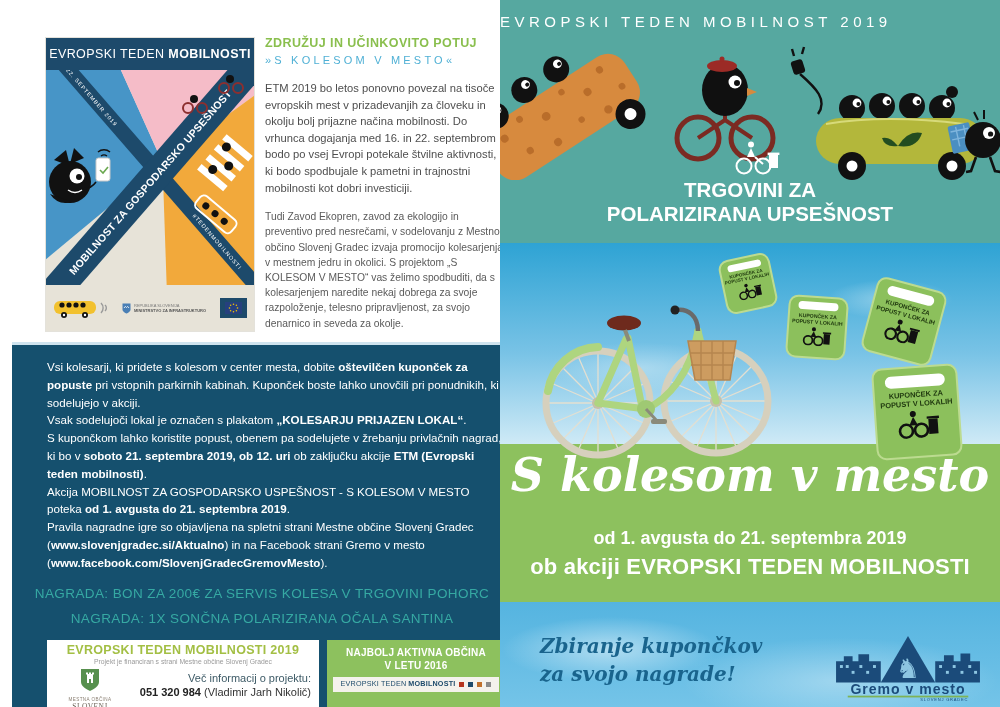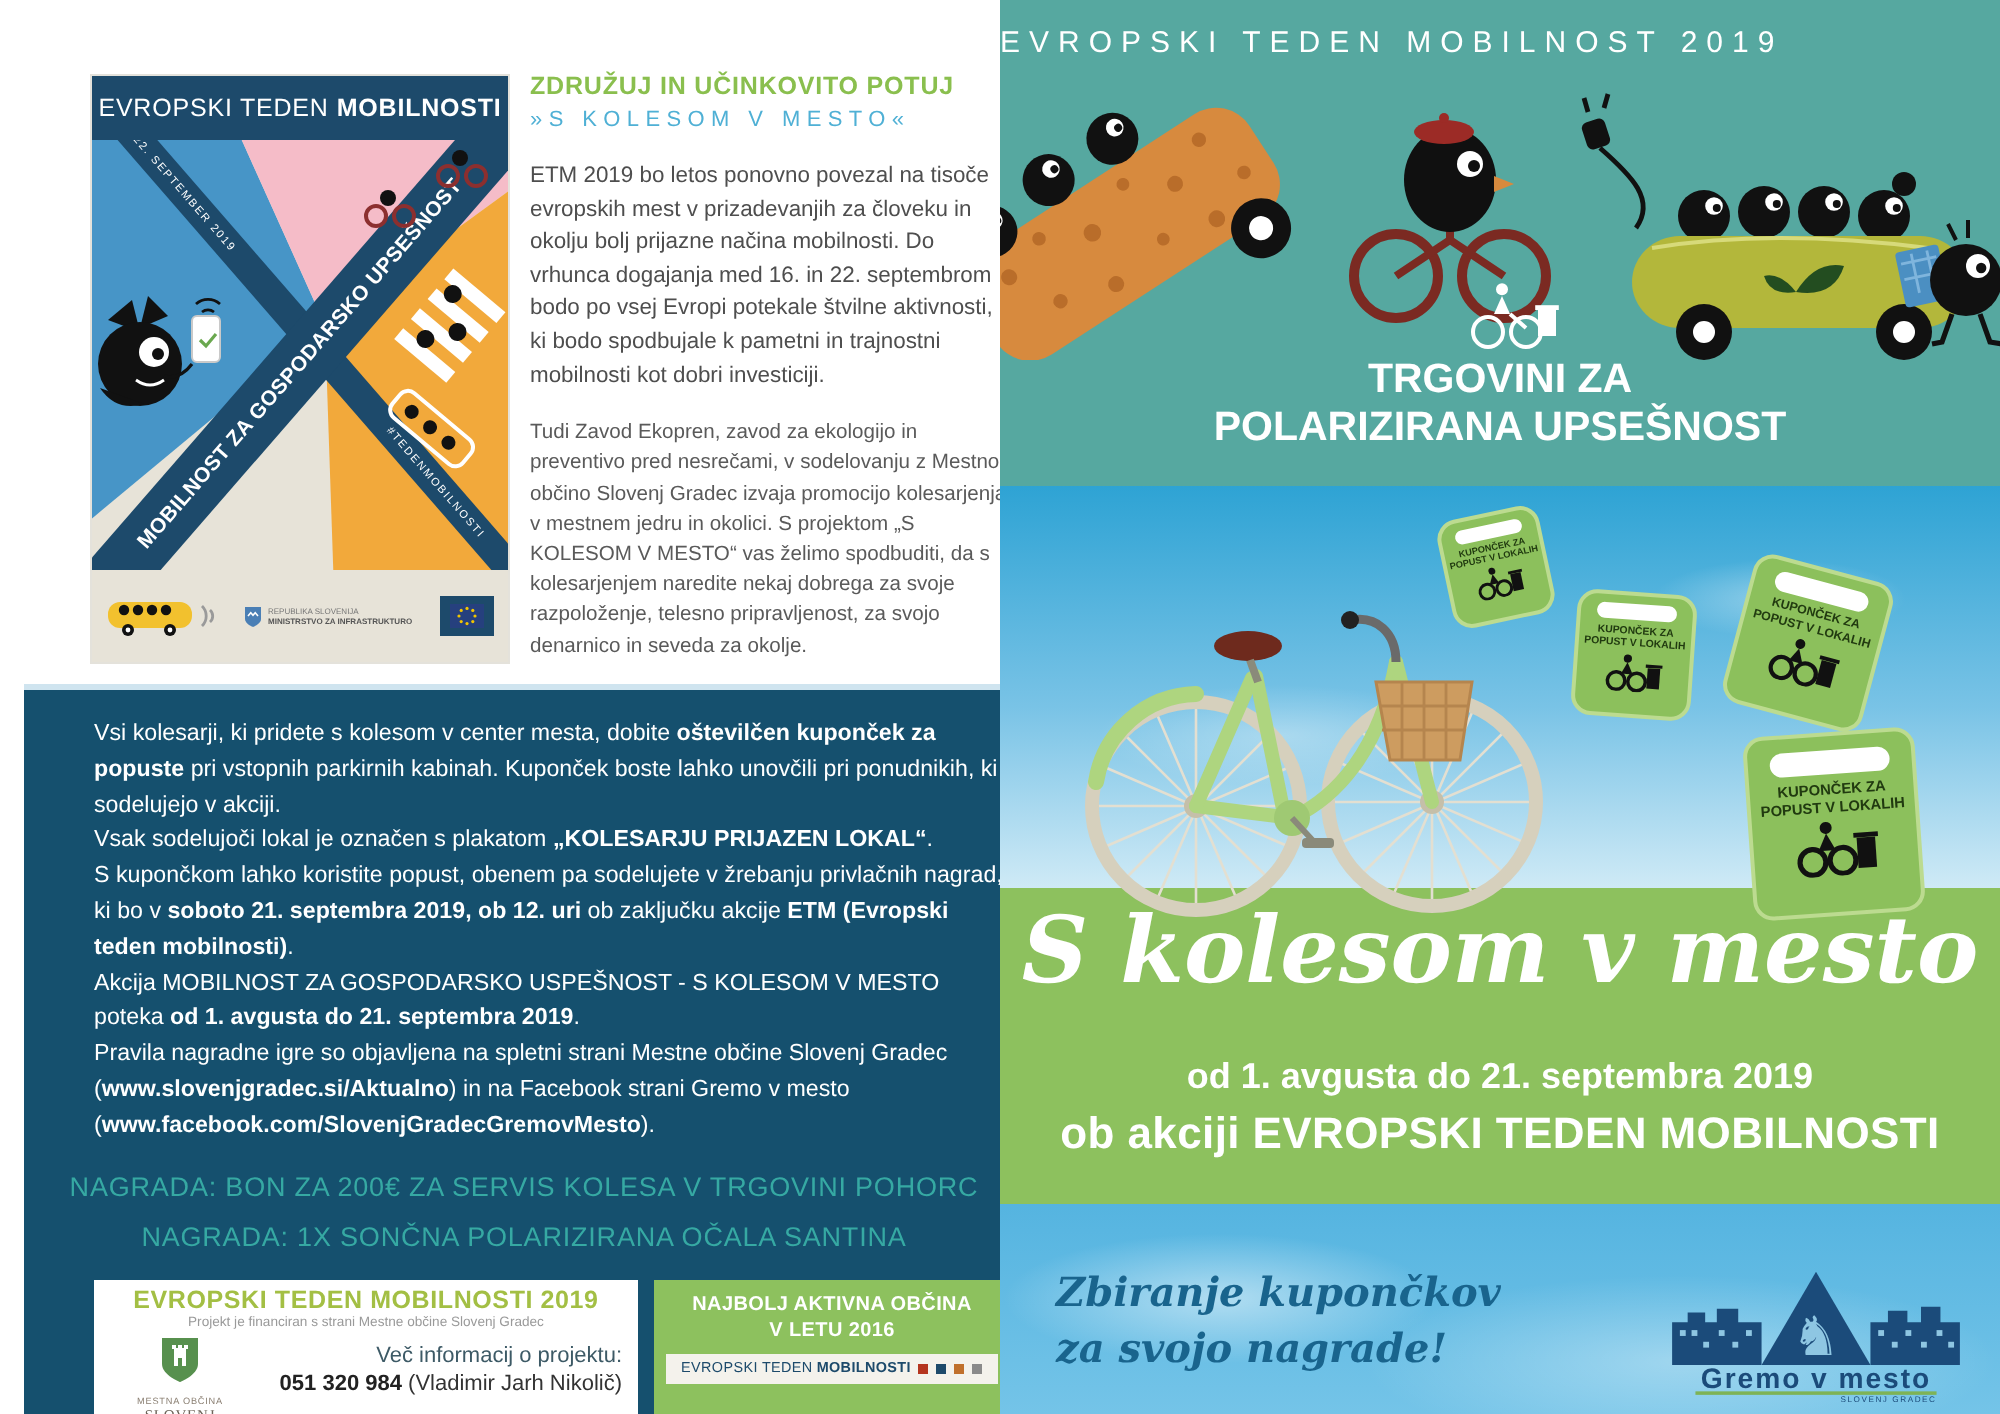--- a/index.html
+++ b/index.html
@@ -77,21 +77,21 @@
   .rp-green{position:absolute;left:0;top:444px;width:500px;height:158px;background:#8dc15e;color:#fff;text-align:center;}
   .script-title{position:absolute;top:4px;width:100%;font-family:"DejaVu Serif",serif;font-style:italic;
                 font-weight:bold;font-size:46px;}
   .date-line{position:absolute;top:84px;width:100%;font-weight:bold;font-size:18px;}
   .action-line{position:absolute;top:110px;width:100%;font-weight:bold;font-size:22px;letter-spacing:.2px;}
   .rp-bottom{position:absolute;left:0;top:602px;width:500px;height:105px;
       background:
         radial-gradient(150px 45px at 22% 45%, rgba(255,255,255,.5), transparent 72%),
         radial-gradient(220px 60px at 68% 75%, rgba(255,255,255,.35), transparent 72%),
         linear-gradient(180deg,#55b4e0,#74c4e8);}
-  .collect{position:absolute;left:28px;top:30px;font-family:"DejaVu Serif",serif;font-style:italic;font-weight:bold;
+  .collect{position:absolute;left:40px;top:30px;font-family:"DejaVu Serif",serif;font-style:italic;font-weight:bold;
            font-size:20px;line-height:28px;color:#19648d;}
   .gremo{position:absolute;left:332px;top:30px;width:152px;height:70px;}
 
   .bike{position:absolute;left:38px;top:283px;width:235px;height:178px;z-index:4;}
 
   .coupon{position:absolute;background:#8cc05c;border:2px solid #bcdb90;border-radius:10px;text-align:center;
           color:#213a10;z-index:5;overflow:hidden;}
   .coupon .strip{background:#fff;border-radius:6px;width:72%;margin:8% auto 4%;}
   .coupon .cl{font-weight:bold;white-space:nowrap;line-height:1.25;}
   .coupon svg{display:block;margin:2% auto 0;}

